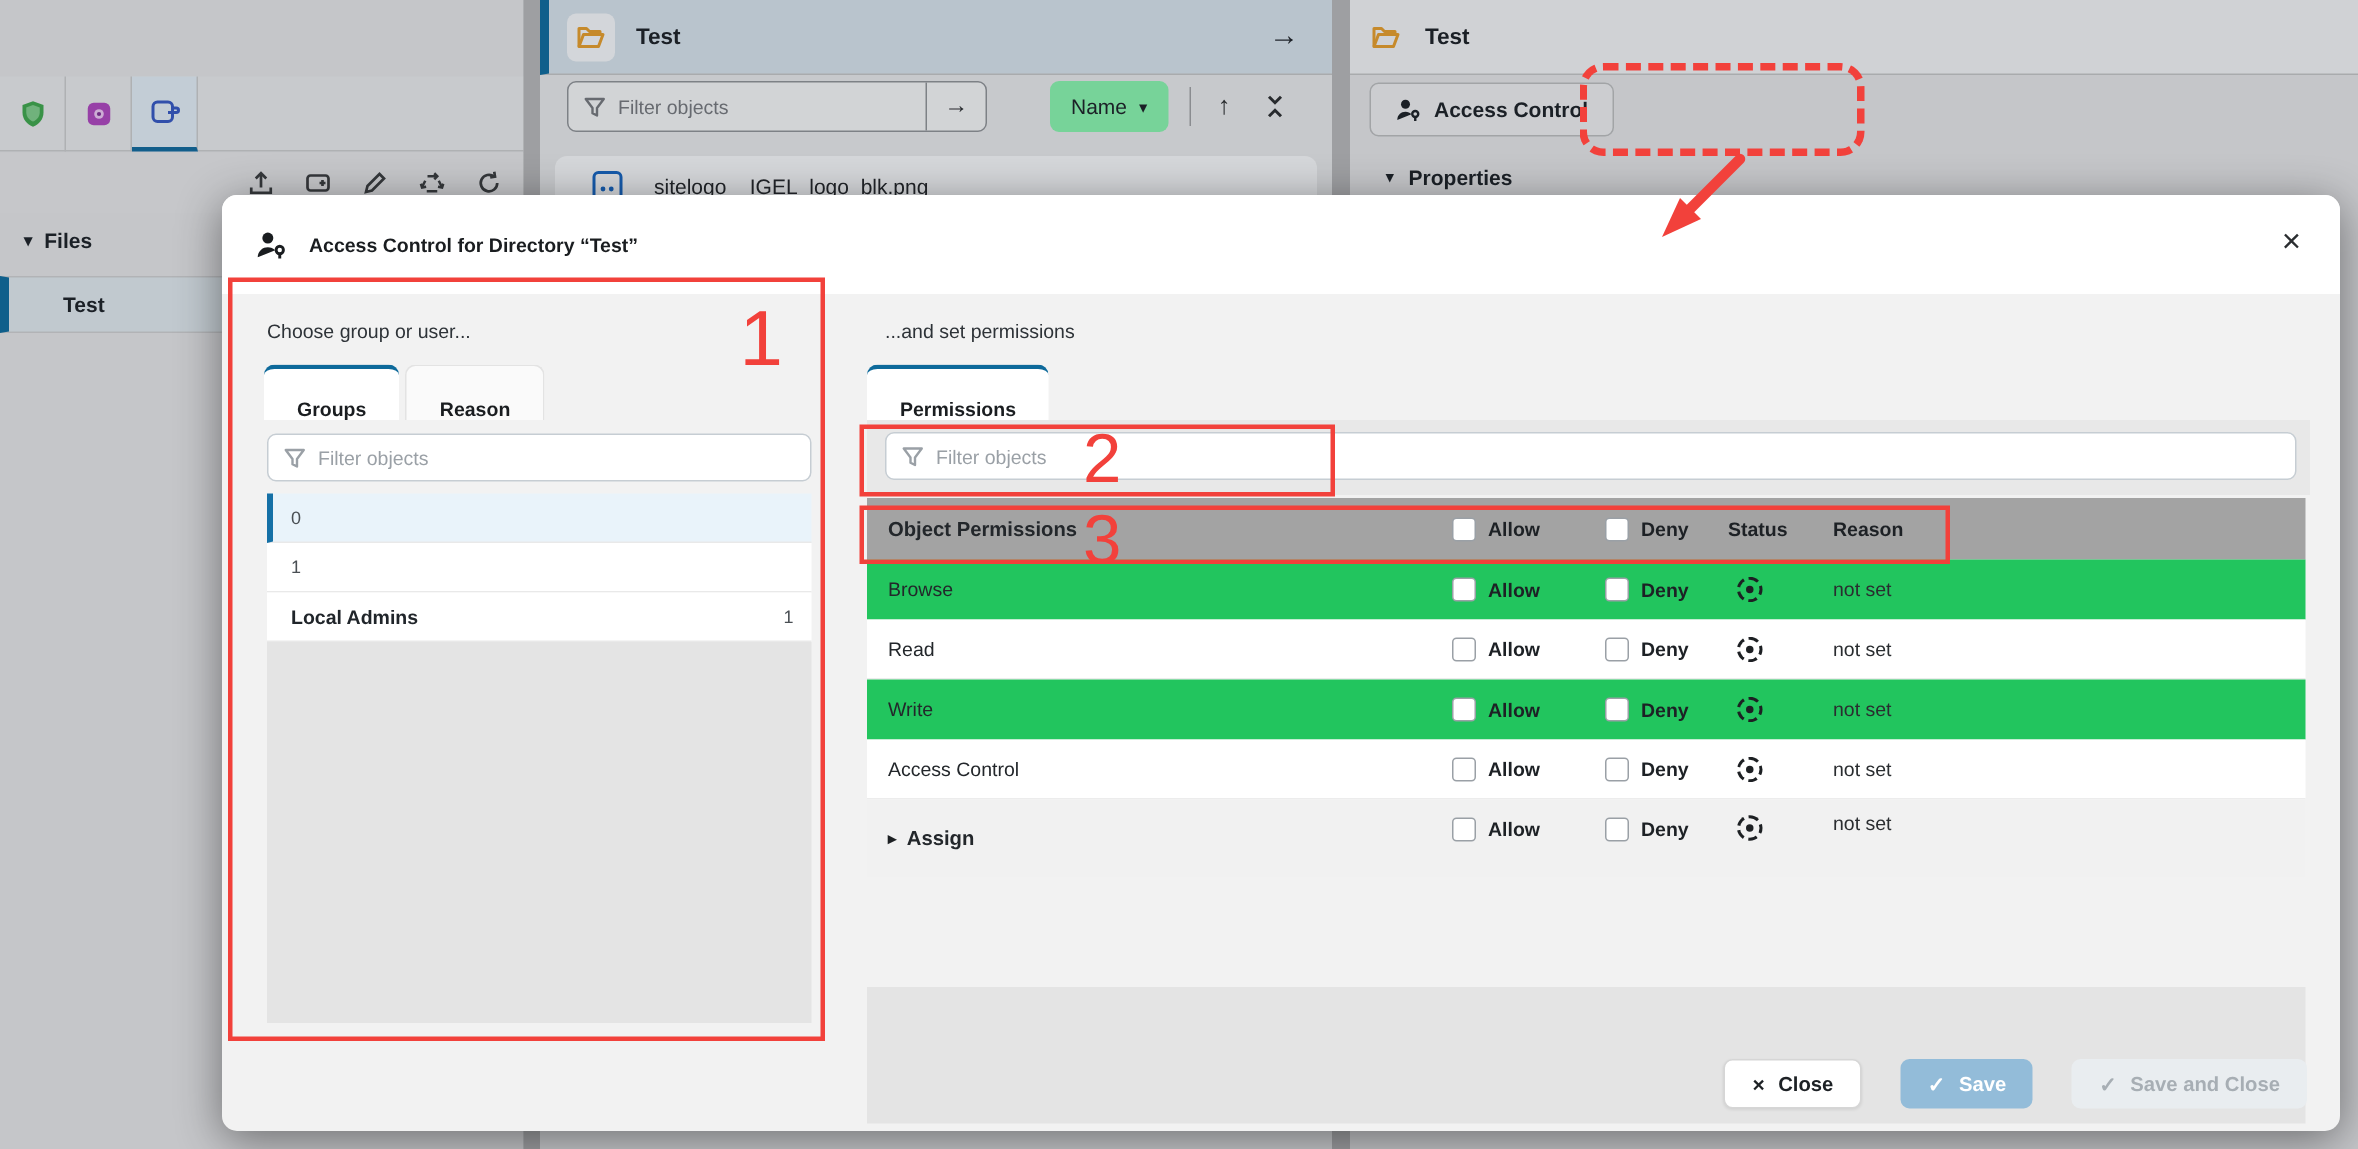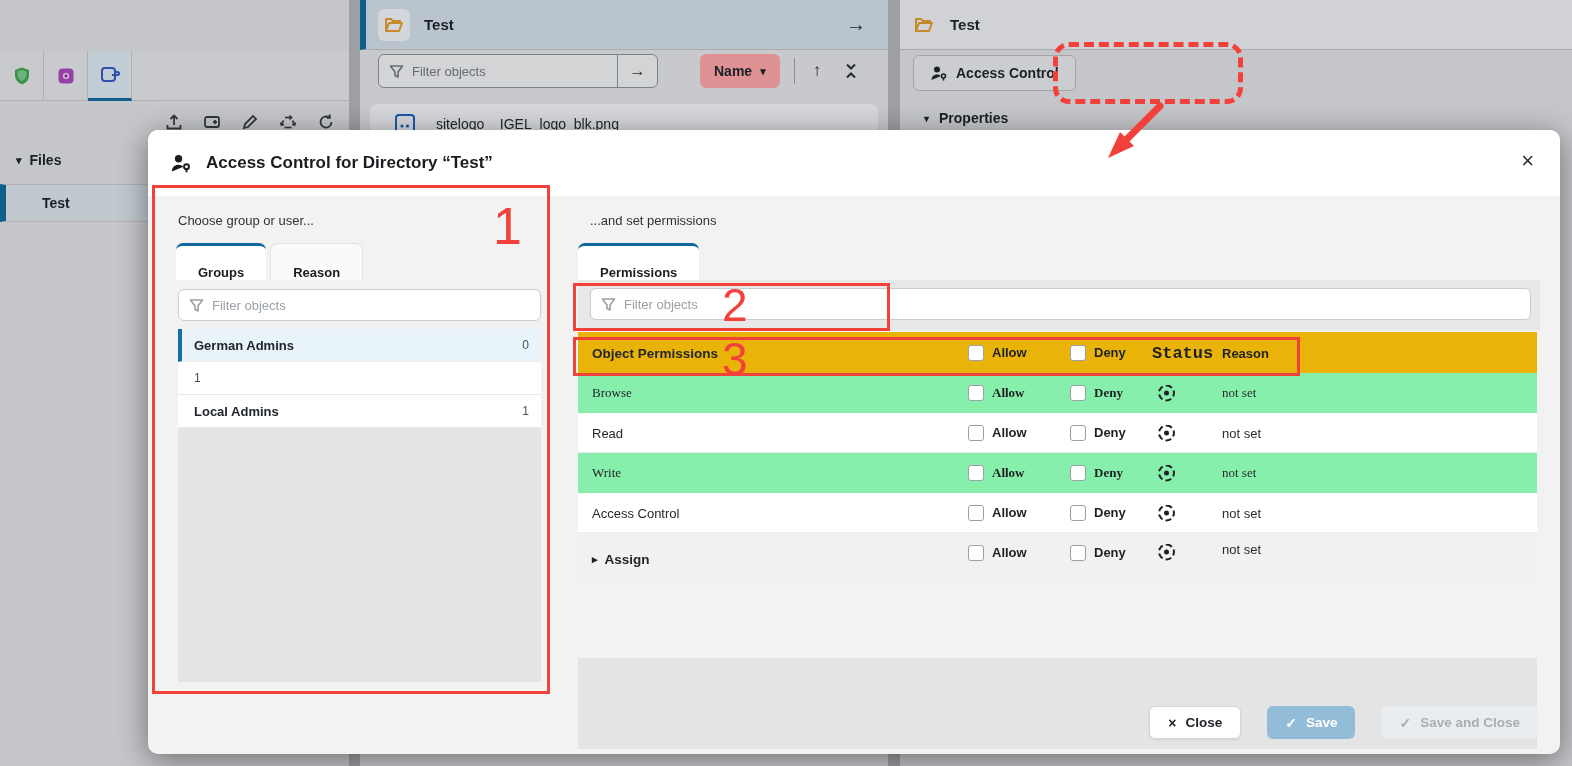--- a/index.html
+++ b/index.html
@@ -31,39 +31,39 @@
   .mpanel-header { position:absolute; left:0; top:0; width:528px; height:50px; background:#d2dee7; border-left:6px solid #0e6a9b; border-bottom:1px solid #bfc1c3; display:flex; align-items:center; }
   .folder-chip { width:32px; height:32px; margin-left:12px; background:#eff3f6; border-radius:6px; display:flex; align-items:center; justify-content:center; }
   .mpanel-title { font-weight:bold; font-size:15px; color:#1c2228; margin-left:14px; flex:1; }
   .go-arrow { font-size:20px; color:#1c2228; margin-right:22px; font-weight:bold; }
   .filter-row { position:absolute; left:0; top:50px; width:528px; height:42px; display:flex; align-items:center; }
   .filter-box { position:relative; margin-left:18px; width:280px; height:34px; background:#eef0f2; border:1px solid #8d9196; border-radius:6px; display:flex; align-items:center; }
   .filter-box input { border:none; outline:none; background:transparent; font-size:13px; color:#3a3d40; flex:1; min-width:0; font-family:"Liberation Sans", sans-serif; }
   .filter-box input::placeholder { color:#73777c; }
   .funnel { margin:0 8px 0 10px; flex:none; }
   .filter-go { width:40px; height:32px; border-left:1px solid #8d9196; display:flex; align-items:center; justify-content:center; font-size:16px; color:#2a2d30; }
-  .sort-btn { margin-left:42px; height:34px; padding:0 14px; background:#fca5a5; border-radius:6px; display:flex; align-items:center; gap:8px; font-weight:bold; font-size:14px; color:#1c2228; }
+  .sort-btn { margin-left:42px; height:34px; padding:0 14px; background:#86efac; border-radius:6px; display:flex; align-items:center; gap:8px; font-weight:normal; font-size:14px; color:#1c2228; }
   .mini-sep { width:1px; height:26px; background:#9b9ea1; margin-left:14px; }
   .up-ic { margin-left:18px; font-size:17px; color:#2a2d30; font-weight:bold; }
   .collapse-ic { margin-left:22px; }
   .file-row { position:absolute; left:10px; top:104px; width:508px; height:40px; background:#f2f4f6; border-radius:8px 8px 0 0; display:flex; align-items:center; gap:20px; padding-left:24px; }
   .file-name { font-weight:normal; font-size:14px; color:#23272b; }
 
   
   .rpanel { position:absolute; left:900px; top:0; width:672px; height:766px; background:#dfe1e3; }
   .rpanel-header { position:absolute; left:0; top:0; width:672px; height:50px; background:#eceef0; border-bottom:1px solid #bfc1c3; display:flex; align-items:center; gap:16px; padding-left:14px; }
   .rpanel-title { font-weight:bold; font-size:15px; color:#1c2228; }
   .rbtn-row { position:absolute; left:0; top:50px; width:672px; height:46px; display:flex; align-items:center; gap:14px; padding-left:13px; }
   .rbtn { height:36px; padding:0 16px; background:#e7e9eb; border:1px solid #b7b9bb; border-radius:6px; display:flex; align-items:center; gap:8px; font-weight:bold; font-size:14px; color:#1c2228; }
   .props-row { position:absolute; left:24px; top:110px; display:flex; align-items:center; gap:10px; font-weight:bold; font-size:14px; color:#1c2228; }
 
   
   .modal { position:absolute; left:148px; top:130px; width:1412px; height:624px; z-index:20; background:#f2f2f2; border-radius:10px; box-shadow:0 6px 30px rgba(0,0,0,0.45); }
   .modal-header { position:absolute; left:0; top:0; width:1412px; height:66px; background:#ffffff; border-radius:10px 10px 0 0; display:flex; align-items:center; }
-  .modal-title { font-weight:bold; font-size:17px; color:#1a1d20; margin-left:14px; }
+  .modal-title { font-weight:bold; font-size:13px; color:#1a1d20; margin-left:14px; }
   .modal-close { position:absolute; right:26px; top:20px; font-size:22px; color:#2a2d30; cursor:pointer; line-height:1; }
   .mh-icon { margin-left:22px; }
 
   
   .col-left { position:absolute; left:28px; top:66px; width:366px; }
   .choose-label { position:absolute; left:2px; top:17px; font-size:13px; color:#2e3338; }
   .tabs { position:absolute; left:0; top:47px; display:flex; gap:4px; }
   .tab { height:37px; padding:0 22px; display:flex; align-items:flex-end; font-weight:bold; font-size:13px; color:#1a1d20; border-radius:7px 7px 0 0; }
   .tab.active { background:#ffffff; border-top:3px solid #0e6a9b; }
   .tab.inactive { background:#fafafa; border:1px solid #e3e3e3; border-bottom:none; }
@@ -79,32 +79,32 @@
   .left-void { position:absolute; left:2px; top:232px; width:363px; height:254px; background:#e4e4e4; }
 
   
   .col-right { position:absolute; left:430px; top:66px; width:962px; }
   .set-label { position:absolute; left:12px; top:17px; font-size:13px; color:#2e3338; }
   .perm-tab { position:absolute; left:0; top:47px; }
   .right-strip { position:absolute; left:0; top:84px; width:962px; height:50px; background:#e8e8e8; }
   .right-filter { position:absolute; left:12px; top:92px; width:941px; }
   .perm-table { position:absolute; left:0; top:136px; width:959px; }
   .prow { position:relative; width:959px; height:40px; }
-  .prow.hdr { height:41px; background:#eab308; }
-  .prow.odd { background:#86efac;font-family:Liberation Serif, serif; }
+  .prow.hdr { height:41px; background:#a3a3a3; }
+  .prow.odd { background:#22c55e; }
   .prow.even { background:#ffffff; border-bottom:1px solid #ececec; }
   .prow.assign { height:52px; background:#f1f1f1; }
   .pname { position:absolute; left:14px; top:50%; transform:translateY(-50%); font-size:13px; color:#23272b; }
   .pname.b { font-weight:bold; font-size:13.5px; }
   .cbwrap { position:absolute; top:50%; transform:translateY(-50%); display:flex; align-items:center; gap:8px; }
   .cb { width:16px; height:16px; background:#fff; border:1px solid #9aa0a6; border-radius:3px; flex:none; }
   .cblab { font-weight:bold; font-size:13px; color:#1d2125; }
   .col-allow { left:390px; }
   .col-deny { left:492px; }
-  .statlab { position:absolute; left:574px; top:50%; transform:translateY(-50%); font-weight:bold; font-size:17px; color:#1d2125;font-family:Liberation Mono, monospace; }
+  .statlab { position:absolute; left:574px; top:50%; transform:translateY(-50%); font-weight:bold; font-size:13px; color:#1d2125; }
   .reasonlab { position:absolute; left:644px; top:50%; transform:translateY(-50%); font-weight:bold; font-size:13px; color:#1d2125; }
   .stat-ic { position:absolute; left:580px; top:50%; transform:translateY(-50%); width:17px; height:17px; border:2px dashed #1d2023; border-radius:50%; }
   .stat-ic::after { content:""; position:absolute; left:50%; top:50%; width:5px; height:5px; margin:-2.5px 0 0 -2.5px; background:#1d2023; border-radius:50%; }
   .reason-val { position:absolute; left:644px; top:50%; transform:translateY(-50%); font-size:13px; color:#2a2d30; }
   .assign-caret { font-size:11px; color:#1d2023; margin-right:7px; }
   .right-void { position:absolute; left:0; top:462px; width:959px; height:91px; background:#e4e4e4; }
 
   
   .mfooter { position:absolute; right:22px; top:576px; display:flex; align-items:center; gap:26px; }
   .fbtn { height:33px; border-radius:6px; display:flex; align-items:center; gap:9px; padding:0 18px; font-weight:bold; font-size:13.5px; cursor:pointer; }
@@ -326,21 +326,20 @@
       <div class="mfilter left-filter">
         <span class="funnel">
           <svg class="ic" width="15" height="15" viewBox="0 0 15 15">
               <path d="M1.5 2h12L9 8v5l-3-1.5V8z" fill="none" stroke="#9aa0a6" stroke-width="1.6" stroke-linejoin="round"></path>
             </svg>
         </span>
         <input type="text" placeholder="Filter objects" style="">
       </div>
       <div class="grp-list">
         <div class="grp-row selected">
-          <span class="grp-name">German Admins</span>
           <span class="grp-count">0</span>
         </div>
         <div class="grp-row">
           <span class="grp-count">1</span>
         </div>
         <div class="grp-row">
           <span class="grp-name">Local Admins</span>
           <span class="grp-count">1</span>
         </div>
       </div>

